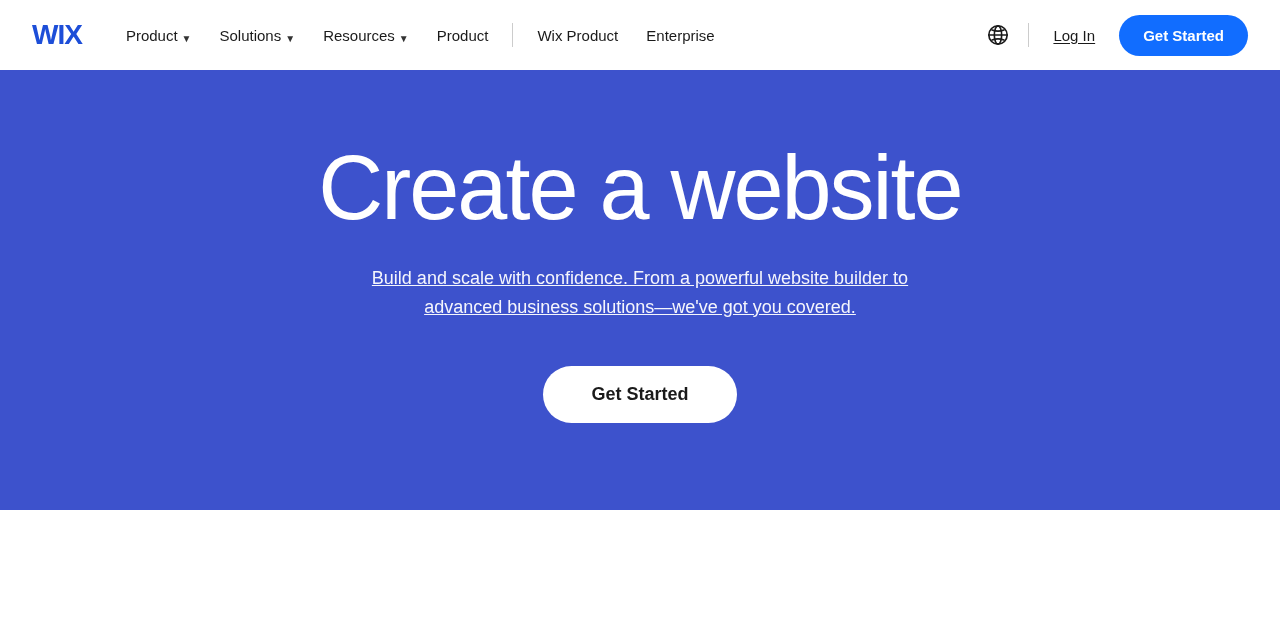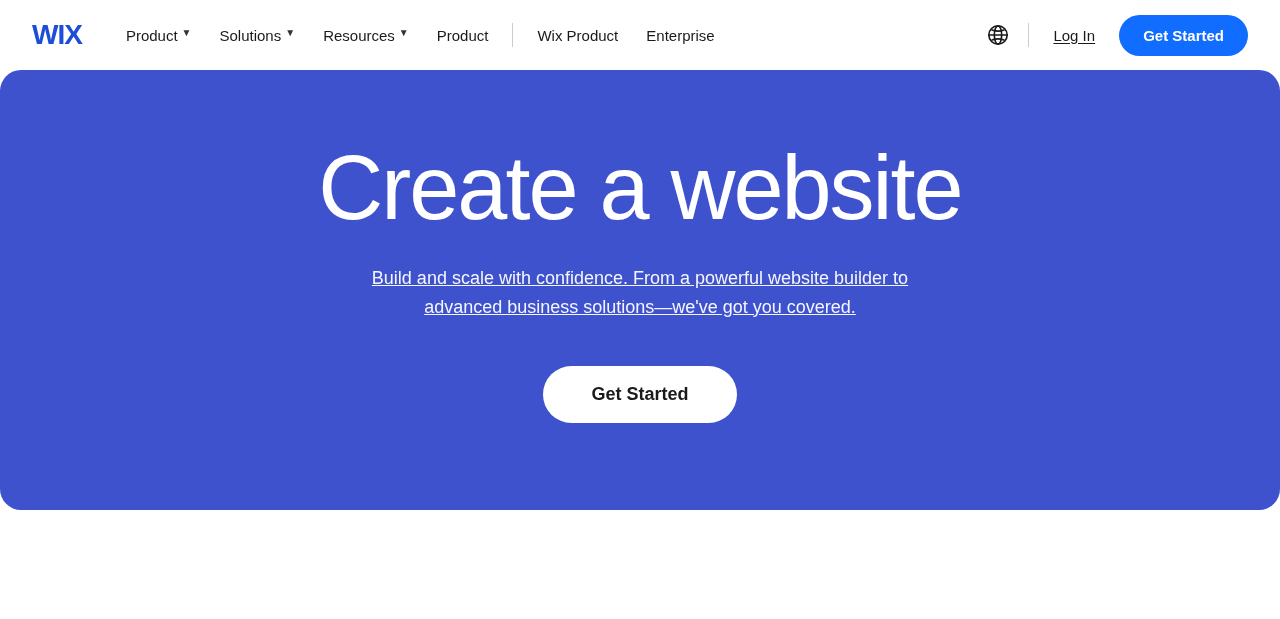--- a/index.html
+++ b/index.html
@@ -43,21 +43,21 @@
 
     .nav-left {
       display: flex;
       align-items: center;
       gap: 4px;
       flex: 1;
     }
 
     .nav-item {
       display: flex;
-      align-items: flex-start;
+      align-items: flex-end;
       gap: 4px;
       padding: 8px 12px;
       font-size: 15px;
       font-weight: 500;
       color: #1a1a1a;
       cursor: pointer;
       border-radius: 6px;
       white-space: nowrap;
       text-decoration: none;
     }
@@ -126,21 +126,20 @@
     
     .hero {
       background: #3d52cc;
       height: 440px;
       display: flex;
       flex-direction: column;
       align-items: center;
       justify-content: center;
       text-align: center;
       padding: 0 40px;
-      border-radius: 21px;
     }
 
     .hero-title {
       font-size: 90px;
       font-weight: 300;
       color: #ffffff;
       line-height: 1.05;
       letter-spacing: -2px;
       margin-bottom: 28px;
       max-width: 900px;

